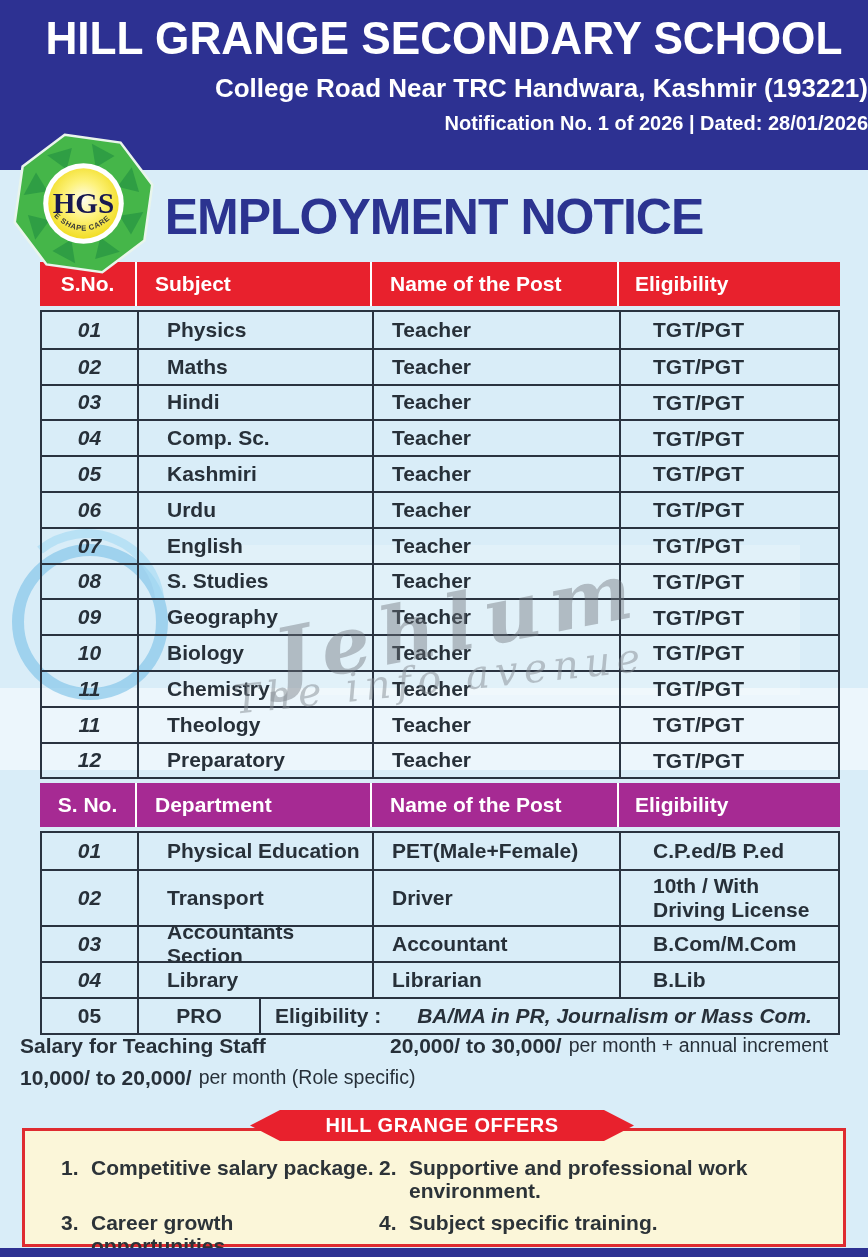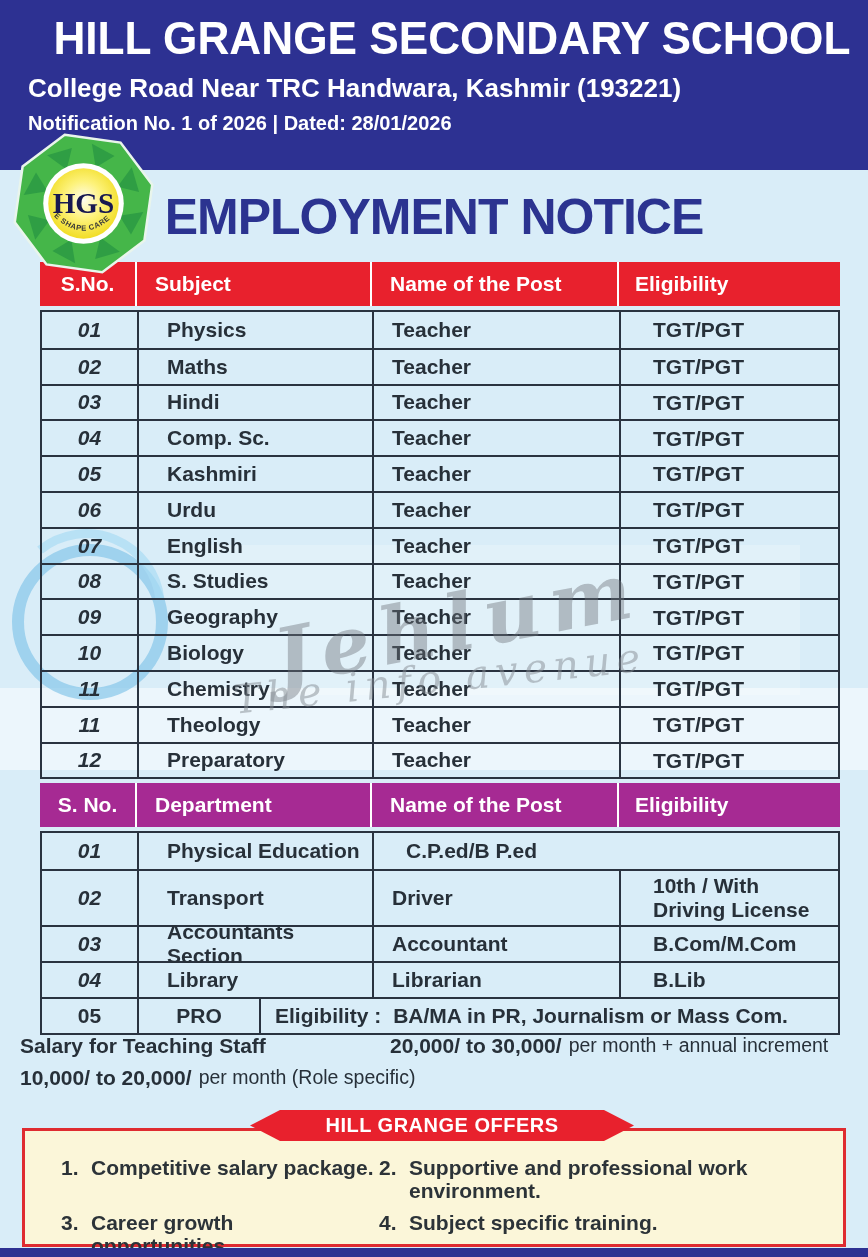--- a/index.html
+++ b/index.html
@@ -8,21 +8,21 @@
     position:relative;width:868px;height:1257px;margin:0 auto;overflow:hidden;
     background:var(--light-blue,#d9edf8);
     font-family:"Liberation Sans",sans-serif;
   }
   
   .wm-under{position:absolute;inset:0;z-index:0;pointer-events:none;}
   .wm-over{position:absolute;inset:0;z-index:3;pointer-events:none;}
   
   .hdr{
     position:absolute;top:0;left:0;right:0;height:170px;z-index:1;
-    background:var(--header-blue,#2d3192);color:#fff;text-align:left;padding-left:28px;
+    background:var(--header-blue,#2d3192);color:#fff;text-align:right;
   }
   .school{padding-top:13px;font-size:47px;font-weight:700;line-height:1.05;white-space:nowrap;}
   .school span{display:inline-block;transform:scaleX(.94);transform-origin:center;}
   .addr{margin-top:11px;font-size:26px;font-weight:700;}
   .notif{margin-top:8px;font-size:20px;font-weight:700;}
   
   .logo{position:absolute;left:13px;top:133px;width:141px;height:141px;z-index:2;}
   
   .notice-title{
     position:absolute;top:188px;left:0;right:0;z-index:1;text-align:center;
@@ -51,21 +51,21 @@
   .tcell{display:flex;align-items:center;font-weight:700;font-size:21px;color:var(--text-dark,#273039);}
   .c0{width:95px;justify-content:center;font-style:italic;}
   .c1{width:235px;padding-left:28px;}
   .c2{width:247px;padding-left:18px;}
   .c3{flex:1;padding-left:32px;white-space:pre-line;line-height:1.12;}
   .c1,.c2,.c3{border-left:2px solid var(--table-line,#2a3340);}
   .special{height:36px;border-top:2px solid var(--table-line,#2a3340);display:flex;}
   .sc0{width:95px;display:flex;align-items:center;justify-content:center;font-weight:700;font-size:21px;color:var(--text-dark,#273039);}
   .sc1{width:122px;display:flex;align-items:center;justify-content:center;border-left:2px solid var(--table-line,#2a3340);font-weight:700;font-size:21px;color:var(--text-dark,#273039);}
   .sc2{flex:1;display:flex;align-items:center;border-left:2px solid var(--table-line,#2a3340);padding-left:14px;font-weight:700;font-size:21px;color:var(--text-dark,#273039);}
-  .pro-value{margin-left:12px;}
+  .pro-value{margin-left:36px;font-style:italic;}
   
   .salary{position:absolute;top:1034px;left:20px;width:830px;z-index:1;}
   .sline{display:flex;align-items:flex-start;height:32px;}
   .slabel{width:370px;font-weight:700;font-size:21px;color:var(--text-dark,#273039);white-space:pre;}
   .samount{font-weight:700;font-size:21px;color:var(--text-dark,#273039);}
   .sdetail{font-weight:400;font-size:19.5px;margin-left:7px;color:var(--text-dark,#273039);}
   
   .offers-box{
     position:absolute;top:1128px;left:22px;width:824px;height:119px;z-index:1;
     background:var(--cream,#fbf6d9);border:3px solid var(--box-border-red,#e02b2f);
@@ -229,20 +229,21 @@
       <div class="hc hc0">S. No.</div>
       <div class="hc hc1">Department</div>
       <div class="hc hc2">Name of the Post</div>
       <div class="hc hc3">Eligibility</div>
     </div>
     <div class="tbody">
       <div id="t2rows">
           <div class="trow">
             <div class="tcell c0">01</div>
             <div class="tcell c1">Physical Education</div>
+            <div class="tcell c2">PET(Male+Female)</div>
             <div class="tcell c3">C.P.ed/B P.ed</div>
           </div>
           <div class="trow">
             <div class="tcell c0">02</div>
             <div class="tcell c1">Transport</div>
             <div class="tcell c2">Driver</div>
             <div class="tcell c3">10th / With
 Driving License</div>
           </div>
           <div class="trow">

